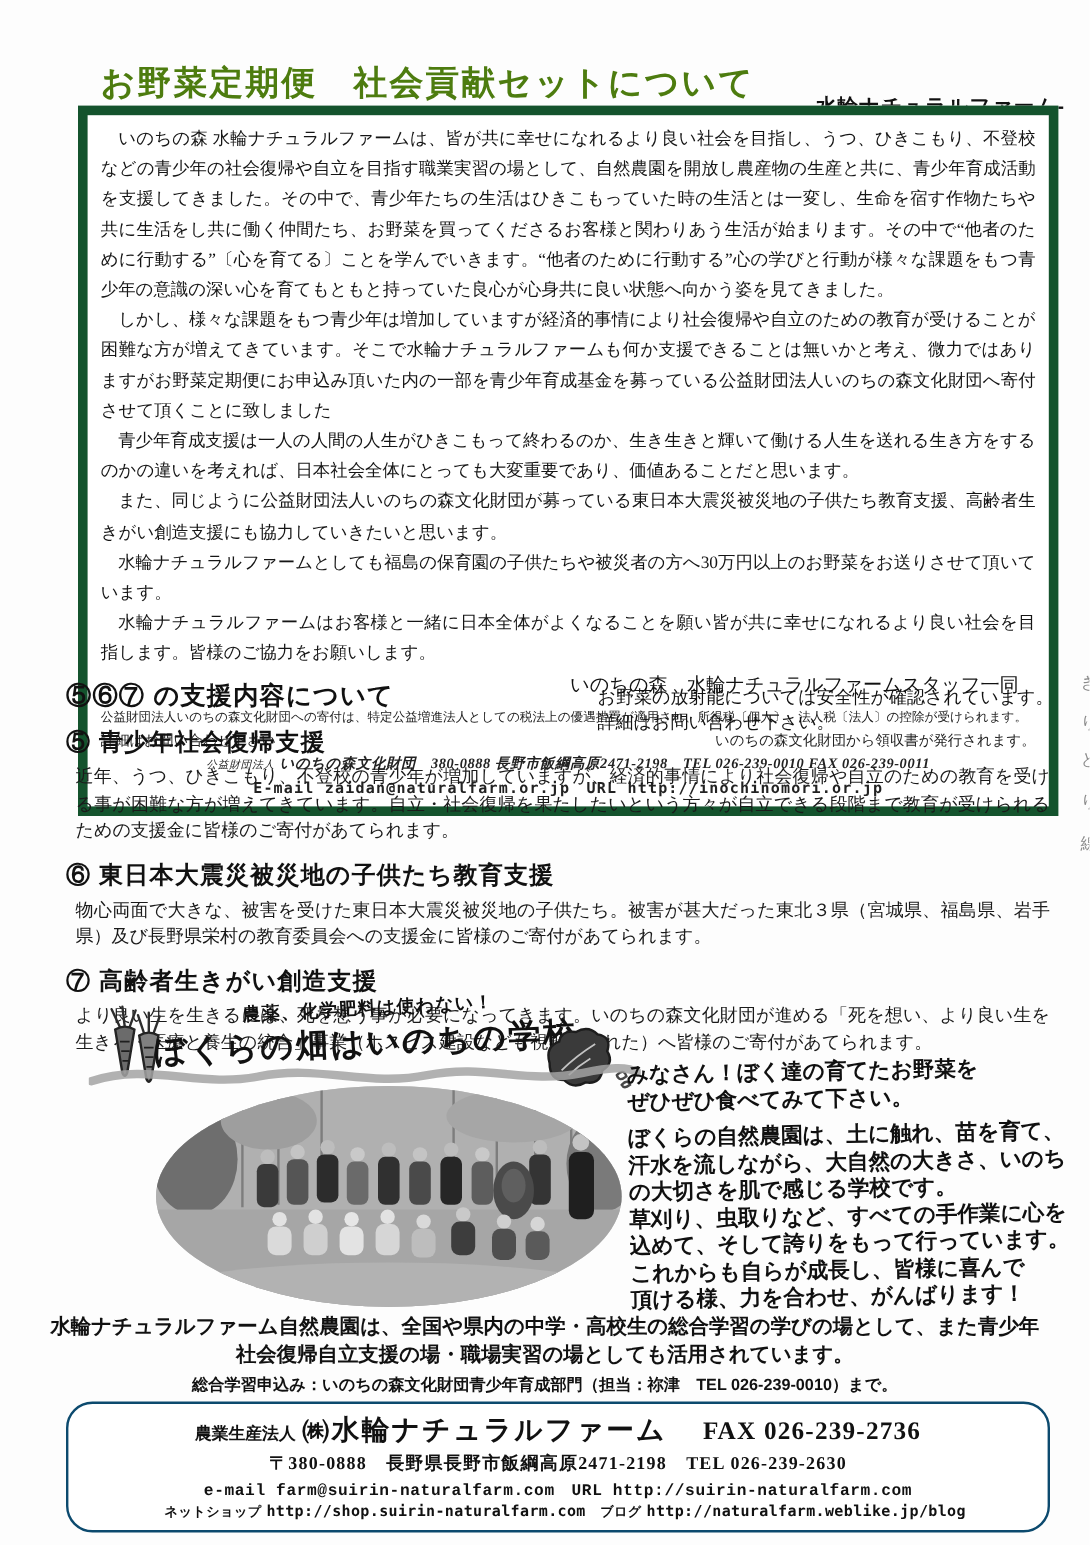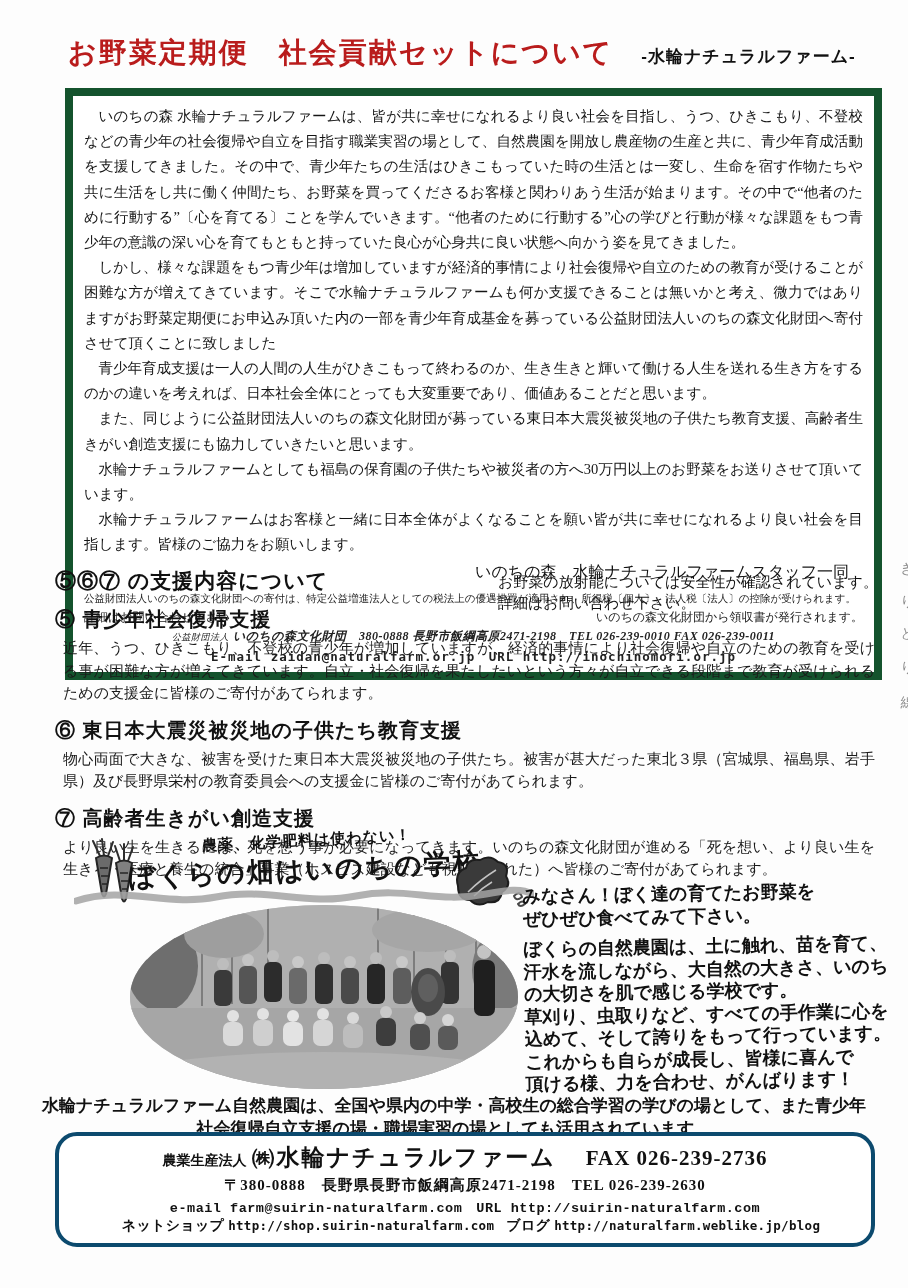--- a/index.html
+++ b/index.html
@@ -1,20 +1,20 @@
 <!DOCTYPE html>
 <html><head>
 <meta charset="utf-8">
 <style>
   html,body{margin:0;padding:0;background:#fff;}
   .page{position:relative;width:908px;height:1288px;background:#fdfdfd;color:#111;overflow:hidden;
         font-family:"Liberation Serif",serif;}
   
   .title-row{position:absolute;left:68px;top:38px;display:flex;align-items:flex-end;gap:28px;white-space:nowrap;}
-  .title-row h1{margin:0;font:bold 28px/1.1 "Liberation Sans",sans-serif;letter-spacing:2px;color:#b91c1c;}
+  .title-row h1{margin:16px;font:bold 28px/1.1 "Liberation Sans",sans-serif;letter-spacing:2px;color:#4d7c0f;}
   .title-suffix{font:bold 17px/1 "Liberation Sans",sans-serif;padding-bottom:4px;letter-spacing:1px;}
   
   .intro-box{position:absolute;left:65px;top:88px;width:817px;box-sizing:border-box;border:8px solid #14532d;
              padding:8px 11px 6px 11px;background:#fff;}
   .intro-box p.body{margin:0;font-size:14.5px;line-height:25.2px;text-align:justify;text-indent:1em;color:#151515;}
   .signature{text-align:right;margin:2px 14px 3px 0;font-size:16px;line-height:24px;}
   .fineprint{font-size:10.5px;line-height:19px;margin-top:5px;color:#222;}
   .fineprint p{margin:0;}
   .fp-row{display:flex;justify-content:space-between;font-size:12px;}
   .fp-center{text-align:center;}
@@ -38,30 +38,30 @@
   .wavy-wrap{position:absolute;left:74px;top:47px;}
   .photo-wrap{position:absolute;left:128px;top:72px;}
   .handwriting{position:absolute;left:524px;top:50px;width:384px;transform:rotate(-1deg);
                font:bold 18px/22.5px "DejaVu Sans",sans-serif;letter-spacing:0px;color:#101010;}
   .handwriting span{display:block;}
   .hw-gap{margin-top:8px;}
   
   .footer-usage{position:absolute;left:0;top:1094px;width:908px;text-align:center;
                 font:bold 17px/23px "Liberation Sans",sans-serif;}
   .application{margin-top:5px;font:bold 13.5px/18px "Liberation Sans",sans-serif;text-align:center;}
-  .contact-box{position:absolute;left:55px;top:1132px;width:820px;box-sizing:border-box;border:4px solid #0c4a6e;
+  .contact-box{position:absolute;left:55px;top:1168px;width:820px;box-sizing:border-box;border:2px solid #0c4a6e;
                border-radius:22px;text-align:center;padding:6px 8px 8px;background:#fff;}
   .c1{white-space:nowrap;}
   .c-label{font-size:14px;font-weight:bold;margin-right:5px;}
   .c-name{font-size:23px;font-weight:bold;letter-spacing:2px;}
   .c-fax{font-size:21px;font-weight:bold;margin-left:30px;letter-spacing:1px;}
   .c2{font-size:15px;font-weight:bold;margin-top:3px;letter-spacing:1px;}
   .c3{margin-top:4px;font-family:Liberation Mono, monospace;font-weight:bold;font-size:13.5px;letter-spacing:.5px;}
   .c4{font-family:"DejaVu Sans Mono",monospace;font-weight:bold;font-size:12.5px;letter-spacing:.3px;}
-  .c-label-s{font-family:"Liberation Sans",sans-serif;font-size:14px;font-weight:bold;margin:0 4px 0 12px;}
+  .c-label-s{font-family:"Liberation Sans",sans-serif;font-size:11px;font-weight:bold;margin:0 4px 0 12px;}
   
   .kiritori{position:absolute;right:-7px;top:552px;writing-mode:vertical-rl;
             font:14px/1 "Liberation Sans",sans-serif;color:#8a8a8a;letter-spacing:17px;}
 </style>
 </head>
 <body>
 
 <div class="page">
 
   <div class="title-row">

